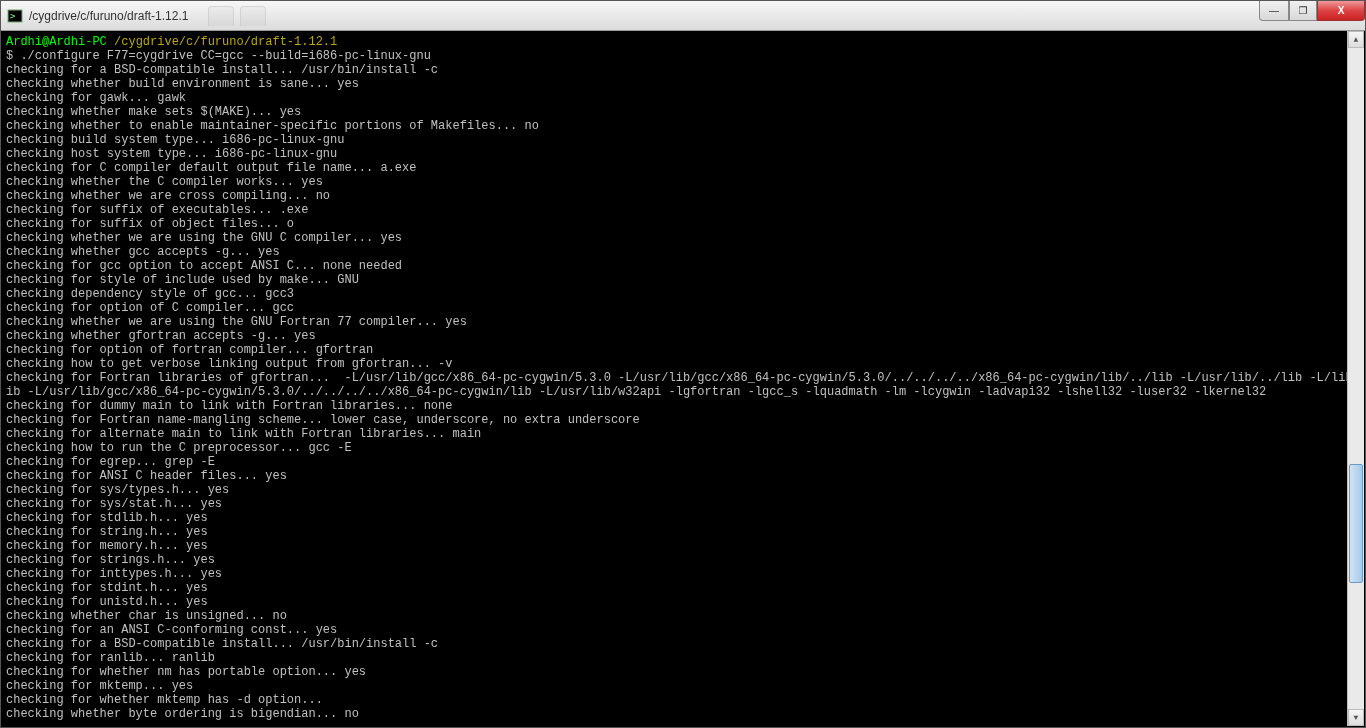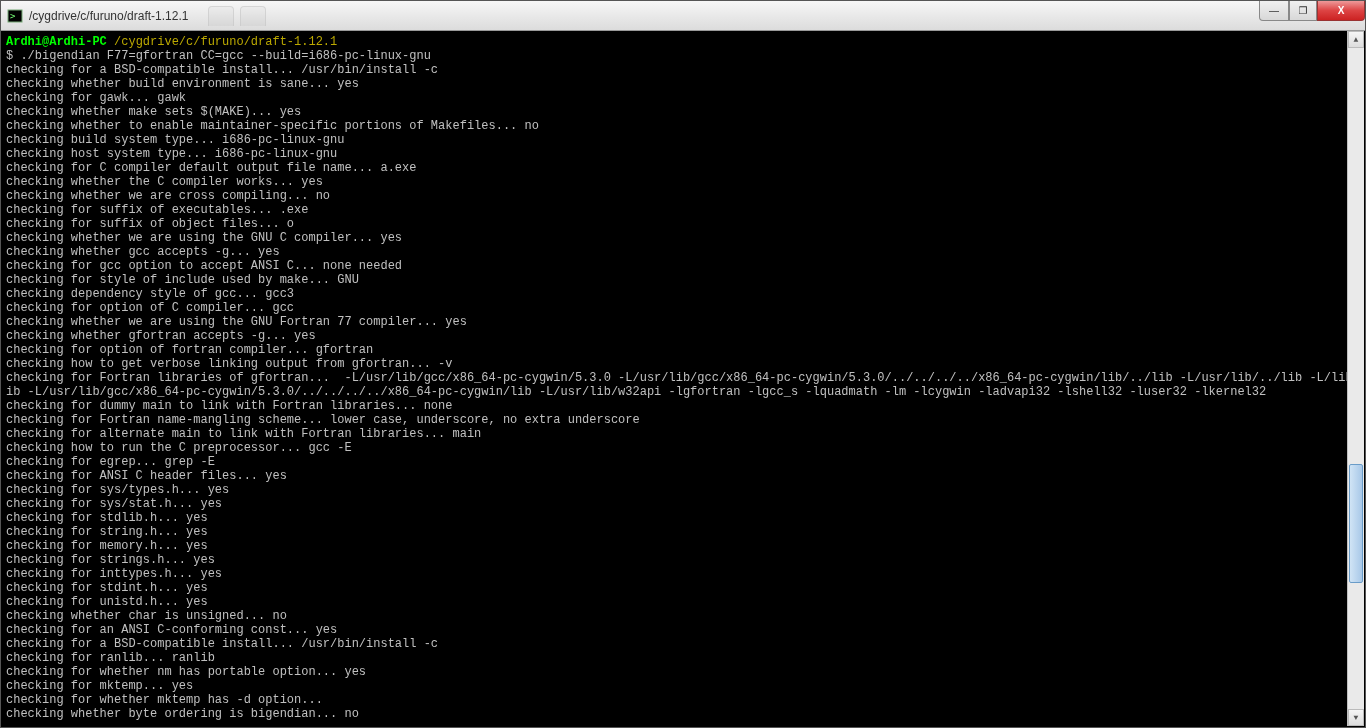--- a/index.html
+++ b/index.html
@@ -48,21 +48,21 @@
     border-radius: 0 0 4px 0;
   }
   .win-btn.min { border-radius: 0 0 0 4px; }
   .terminal {
     position: absolute; left: 1px; top: 30px; right: 1px; bottom: 1px;
     background: #000; color: #c0c0c0;
     font-size: 12px; line-height: 14px;
     padding: 4px 4px;
     white-space: pre; overflow: hidden;
   }
-  .prompt-user { color: #00ff00; font-weight: bold; }
+  .prompt-user { color: #00ff00; }
   .prompt-path { color: #bba800; }
   .scrollbar {
     position: absolute; right: 1px; top: 30px; width: 17px; bottom: 1px;
     background: #eaeaea;
     border-left: 1px solid #c0c0c0;
   }
   .scrollbar .arrow {
     height: 17px; width: 100%;
     background: linear-gradient(to bottom, #f5f5f5, #ddd);
     border: 1px solid #bbb;
@@ -102,21 +102,21 @@
       <div class="win-btn max">
           <span>❐</span>
         </div>
       <div class="win-btn close">
           <span>X</span>
         </div>
     </div>
   </div>
 
   <div class="terminal"><span class="prompt-user">Ardhi@Ardhi-PC</span> <span class="prompt-path">/cygdrive/c/furuno/draft-1.12.1</span>
-<span>$</span> <span>./bigendian F77=gfortran CC=gcc --build=i686-pc-linux-gnu</span>
+<span>$</span> <span>./configure F77=cygdrive CC=gcc --build=i686-pc-linux-gnu</span>
 <span id="output-lines">checking for a BSD-compatible install... /usr/bin/install -c
 checking whether build environment is sane... yes
 checking for gawk... gawk
 checking whether make sets $(MAKE)... yes
 checking whether to enable maintainer-specific portions of Makefiles... no
 checking build system type... i686-pc-linux-gnu
 checking host system type... i686-pc-linux-gnu
 checking for C compiler default output file name... a.exe
 checking whether the C compiler works... yes
 checking whether we are cross compiling... no

